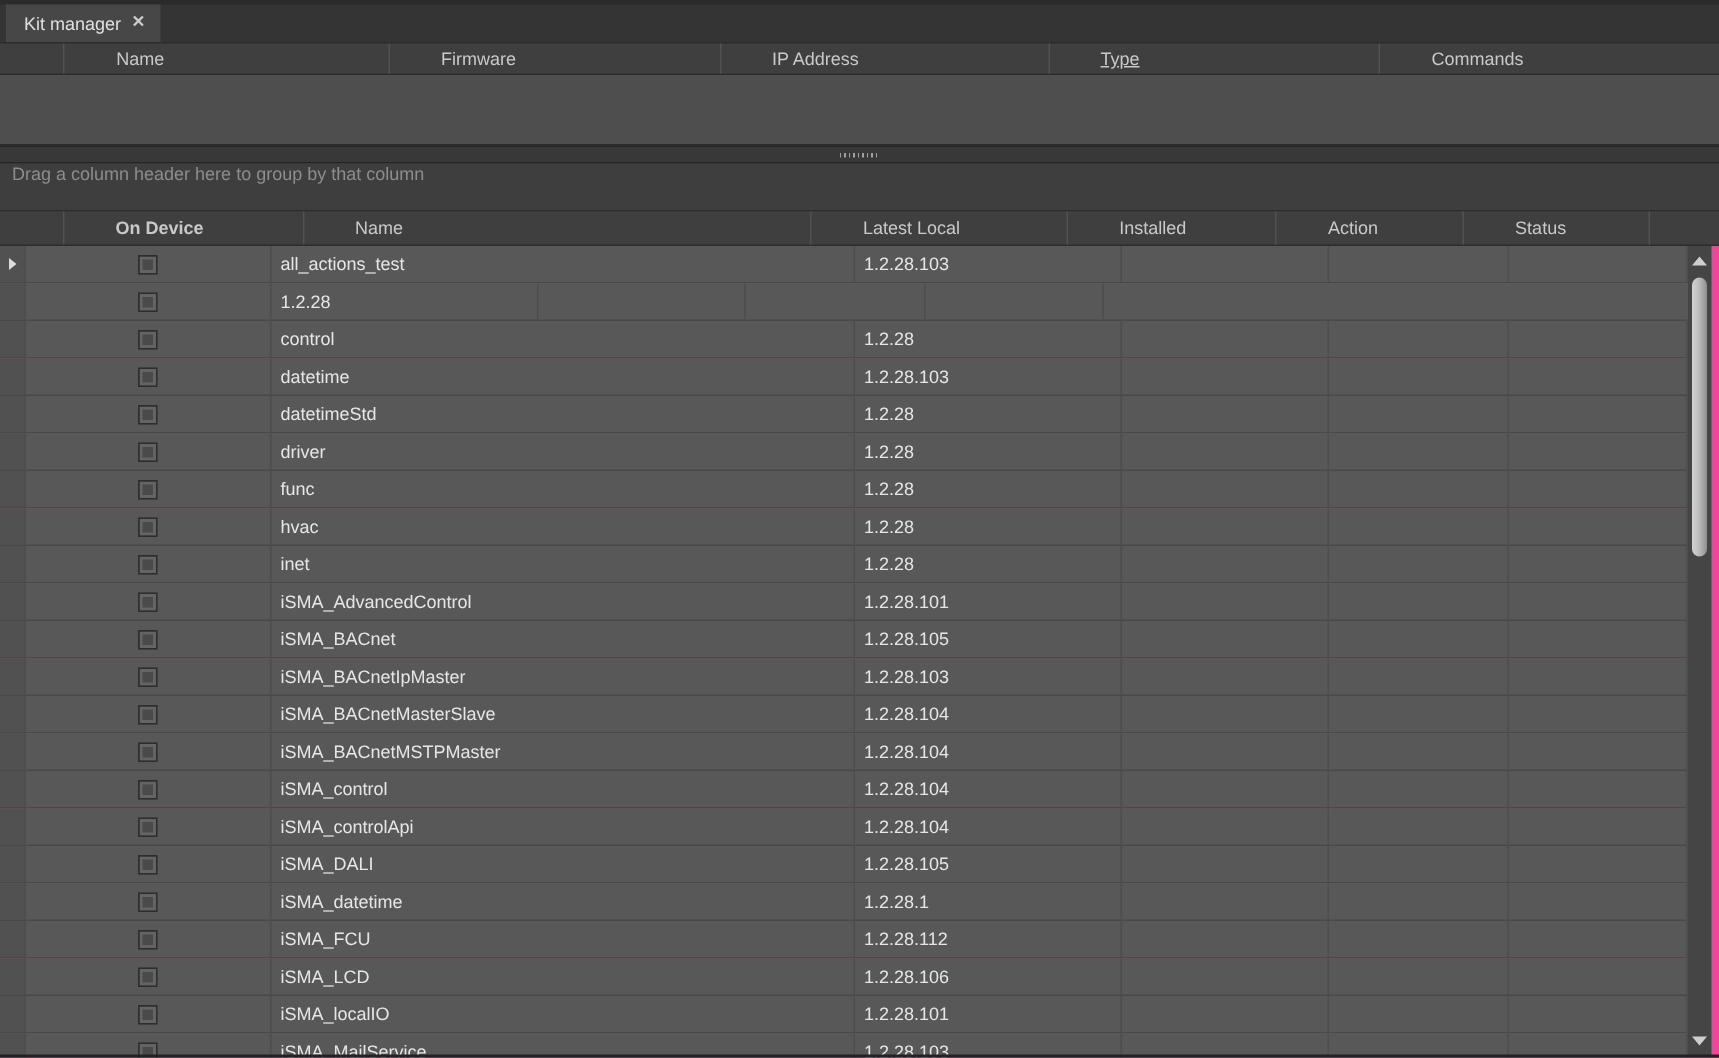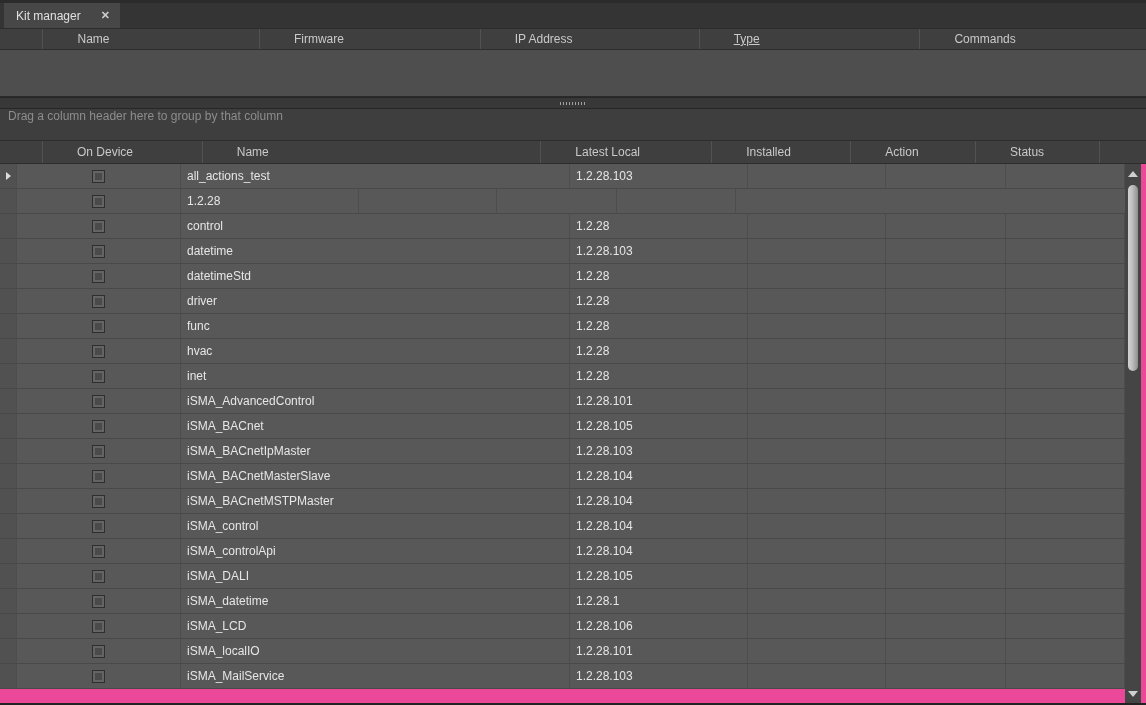--- a/index.html
+++ b/index.html
@@ -15,21 +15,21 @@
 
   
   .tabbar {
     height: 28px; background: #343434;
     border-top: 3px solid #2b2b2b;
     display: flex; align-items: flex-end;
   }
   .tab {
     margin-left: 4px; height: 25px;
     background: #474747;
-    display: flex; align-items: center; gap: 20px;
+    display: flex; align-items: center; gap: 7px;
     padding: 0 10px 0 12px;
     color: #e0e0e0;
     cursor: default;
   }
   .tab-close {
     color: #cccccc; font-weight: bold; font-size: 11px; line-height: 11px;
     cursor: pointer;
   }
 
   
@@ -69,21 +69,21 @@
     height: 32px; background: #3e3e3e;
     color: #8d8d8d;
     display: flex; align-items: flex-start;
     padding-left: 8px;
     border-bottom: 1px solid #2d2d2d;
   }
 
   
   .t2-header { height: 23px; }
   .c-ind { width: 17px; }
-  .c-dev { width: 164px; }
+  .c-dev { width: 164px; font-weight: bold; }
   .c-name { width: 389px; }
   .c-latest { width: 178px; }
   .c-inst { width: 138px; }
   .c-act { width: 120px; }
   .c-stat { width: 119px; }
   .c-stub { width: 21px; border-right: none; }
 
   .rows-wrap { position: relative; width: 1146px; height: 541px; background: #ec4899; overflow: hidden; }
   .rows { width: 1125px; }
   .row {
@@ -440,20 +440,33 @@
     <div class="cell dev c-dev">
       <div class="checkbox"></div>
     </div>
     <div class="cell c-name">iSMA_datetime</div>
     <div class="cell c-latest">1.2.28.1</div>
     <div class="cell c-inst"></div>
     <div class="cell c-act"></div>
     <div class="cell c-stat"></div>
   </div>
 
+  <div class="row">
+    <div class="cell ind c-ind">
+      
+    </div>
+    <div class="cell dev c-dev">
+      <div class="checkbox"></div>
+    </div>
+    <div class="cell c-name">iSMA_FCU</div>
+    <div class="cell c-latest">1.2.28.112</div>
+    <div class="cell c-inst"></div>
+    <div class="cell c-act"></div>
+    <div class="cell c-stat"></div>
+  </div>
 
   <div class="row">
     <div class="cell ind c-ind">
       
     </div>
     <div class="cell dev c-dev">
       <div class="checkbox"></div>
     </div>
     <div class="cell c-name">iSMA_LCD</div>
     <div class="cell c-latest">1.2.28.106</div>

